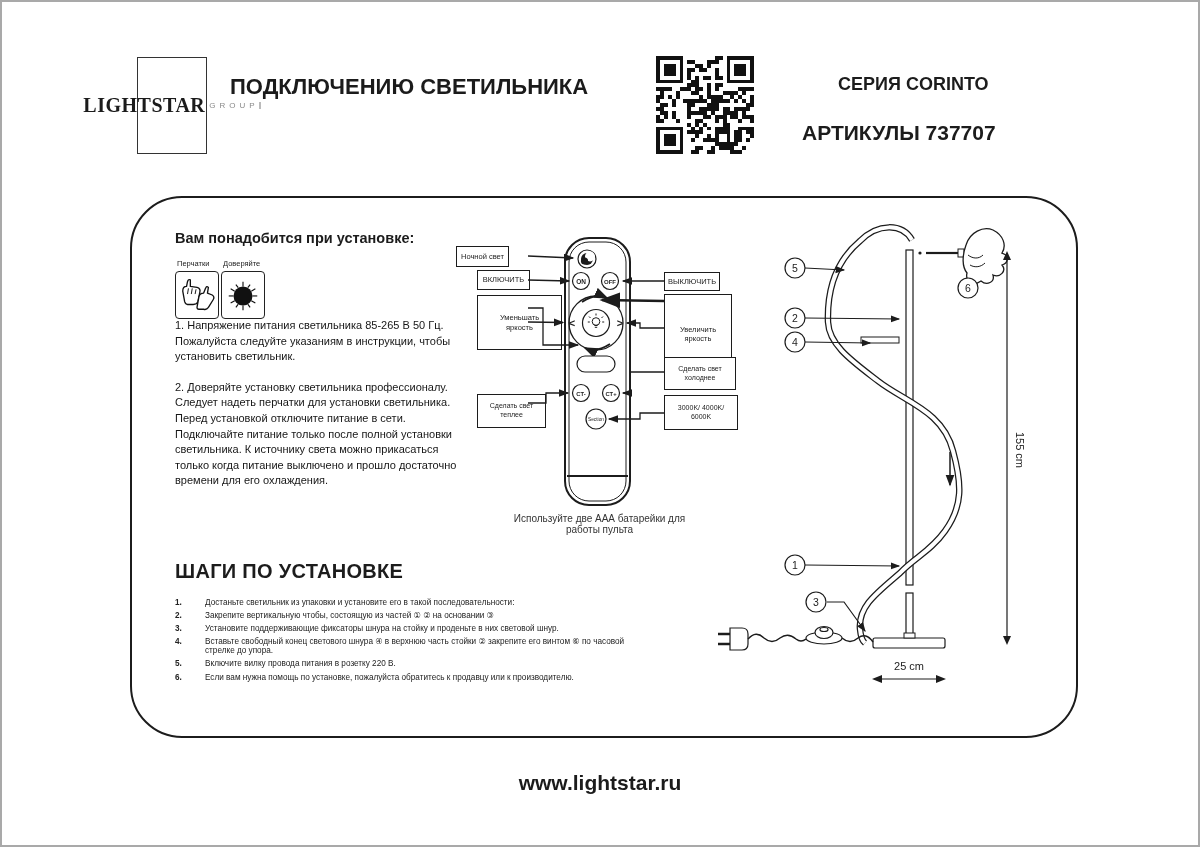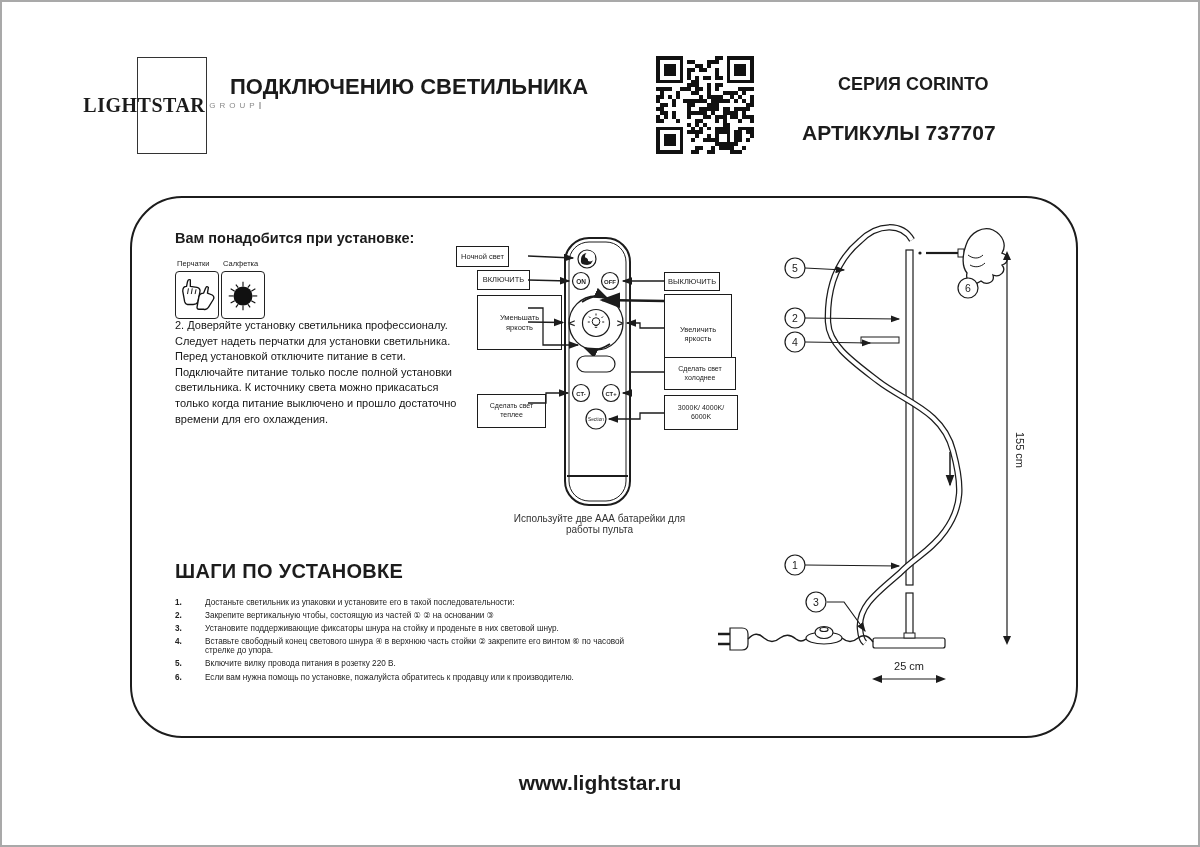--- a/index.html
+++ b/index.html
@@ -281,21 +281,21 @@
 </div>
 
 <div class="abs series">СЕРИЯ CORINTO</div>
 <div class="abs article">АРТИКУЛЫ 737707</div>
 
 <div class="abs panel"></div>
 
 <div class="abs tools-heading">Вам понадобится при установке:</div>
 
 <div class="abs tool-label" style="left:177px;top:259px">Перчатки</div>
-<div class="abs tool-label" style="left:223px;top:259px">Салфетка</div>
+<div class="abs tool-label" style="left:223px;top:259px">Доверяйте</div>
 
 <div class="abs tool-box" style="left:175px;top:271px">
   <svg width="38" height="40" viewBox="0 0 40 40">
     <g fill="#fff" stroke="#111" stroke-width="1.4" stroke-linejoin="round">
       <path d="M7 27 L5 16 Q5 11 9 11 L10 6 Q11 3 13 4 L13 11 L20 12 Q24 13 23 17 L21 27 Q20 30 16 30 L10 30 Q8 30 7 27 Z"></path>
       <path d="M20 33 L22 22 Q23 18 27 18 L29 13 Q30 10 32 12 L31 18 L36 20 Q39 22 37 25 L32 33 Q30 36 27 35 L22 35 Q20 35 20 33 Z"></path>
     </g>
     <path d="M11 13 L10 19 M15 13 L14 19 M19 14 L18 19" stroke="#111" fill="none" stroke-width="1"></path>
   </svg>
 </div>
@@ -313,20 +313,21 @@
         <line x1="11.3" y1="16" x2="7" y2="13.5"></line>
       <line x1="15" y1="12.3" x2="12.5" y2="9"></line>
         <line x1="20" y1="11" x2="20" y2="6"></line>
       <line x1="25" y1="12.3" x2="27.5" y2="9"></line>
         <line x1="28.7" y1="16" x2="33" y2="13.5"></line>
     </g>
   </svg>
 </div>
 
 <div class="abs warnings">
+  <p>1. Напряжение питания светильника 85-265 В 50 Гц. Пожалуйста следуйте указаниям в инструкции, чтобы установить светильник.</p>
   <p>2. Доверяйте установку светильника профессионалу. Следует надеть перчатки для установки светильника. Перед установкой отключите питание в сети. Подключайте питание только после полной установки светильника. К источнику света можно прикасаться только когда питание выключено и прошло достаточно времени для его охлаждения.</p>
 </div>
 
 <div class="abs lb" style="left:456px;top:246px;width:51px;height:19px;font-size:7.5px">Ночной свет</div>
 <div class="abs lb" style="left:477px;top:270px;width:51px;height:18px;font-size:7.5px">ВКЛЮЧИТЬ</div>
 <div class="abs lb" style="left:477px;top:295px;width:51px;height:53px;font-size:7.5px;padding:0 16px">Уменьшать яркость</div>
 <div class="abs lb" style="left:477px;top:394px;width:51px;height:32px;font-size:7px;padding:0 8px">Сделать свет теплее</div>
 <div class="abs lb" style="left:664px;top:272px;width:54px;height:17px;font-size:7.5px">ВЫКЛЮЧИТЬ</div>
 <div class="abs lb" style="left:664px;top:294px;width:54px;height:46px;font-size:7.5px;padding:16px 6px">Увеличить яркость</div>
 <div class="abs lb" style="left:664px;top:357px;width:54px;height:31px;font-size:7px;padding:0 8px">Сделать свет холоднее</div>

